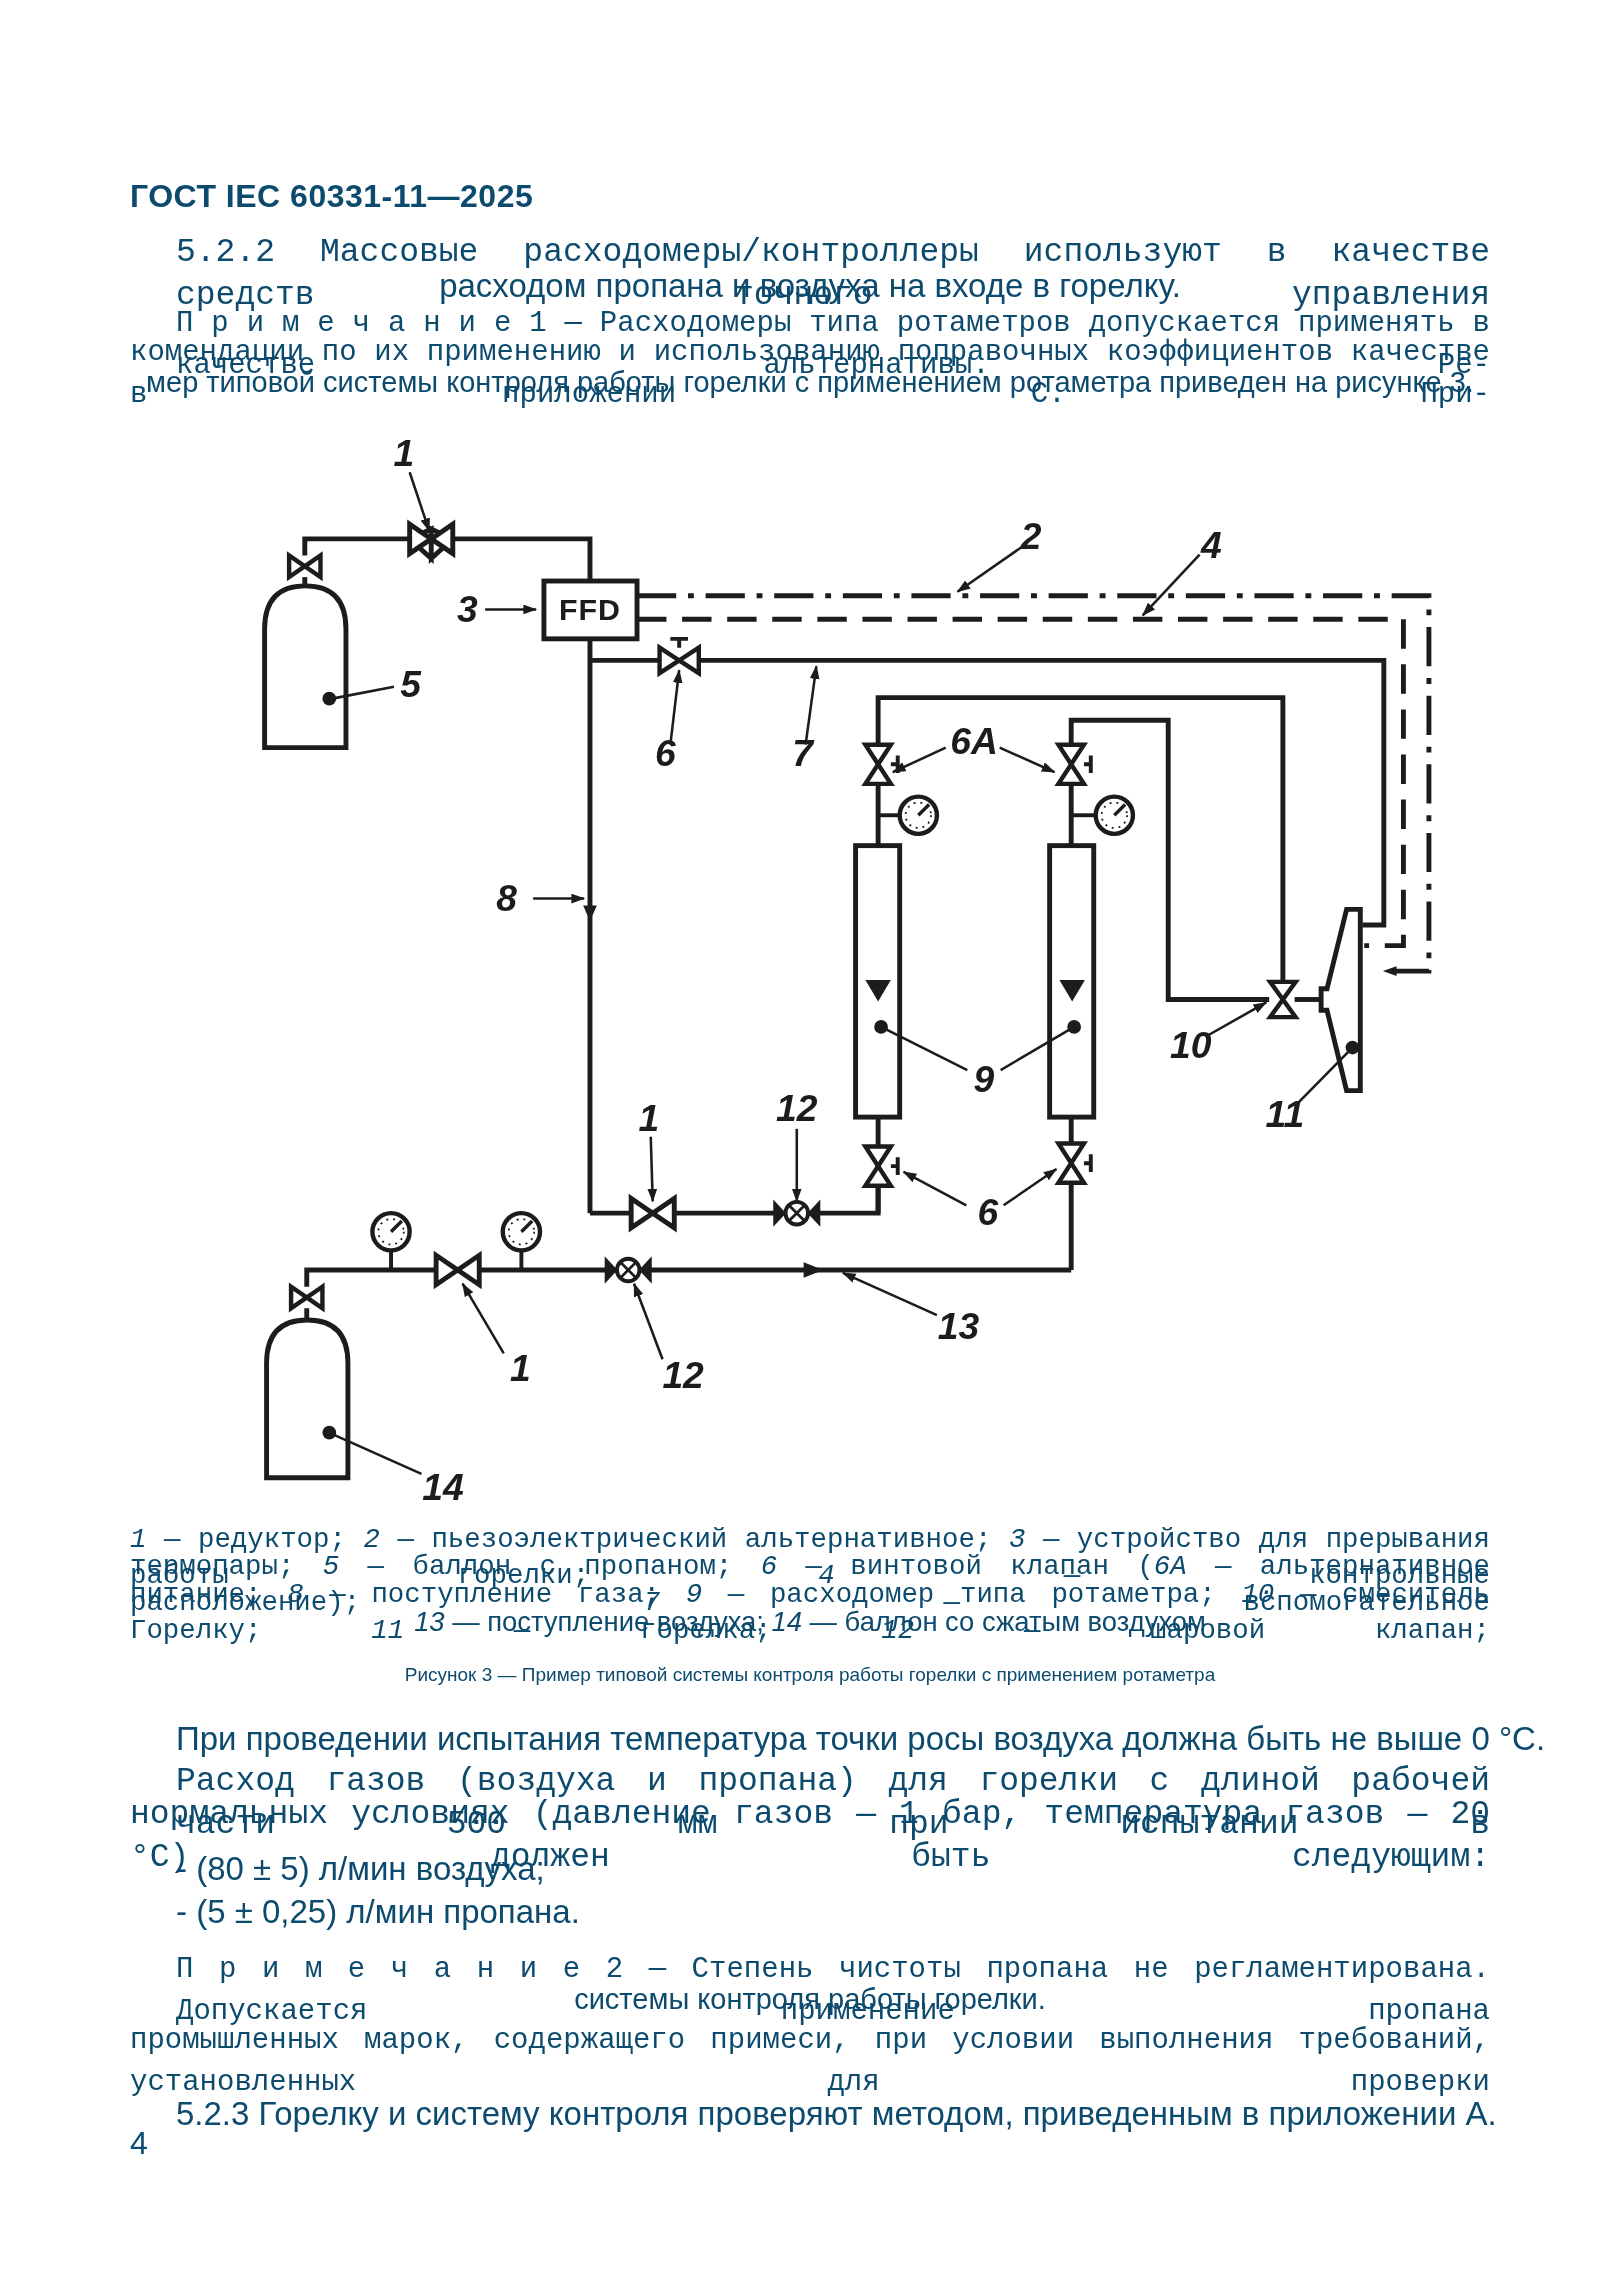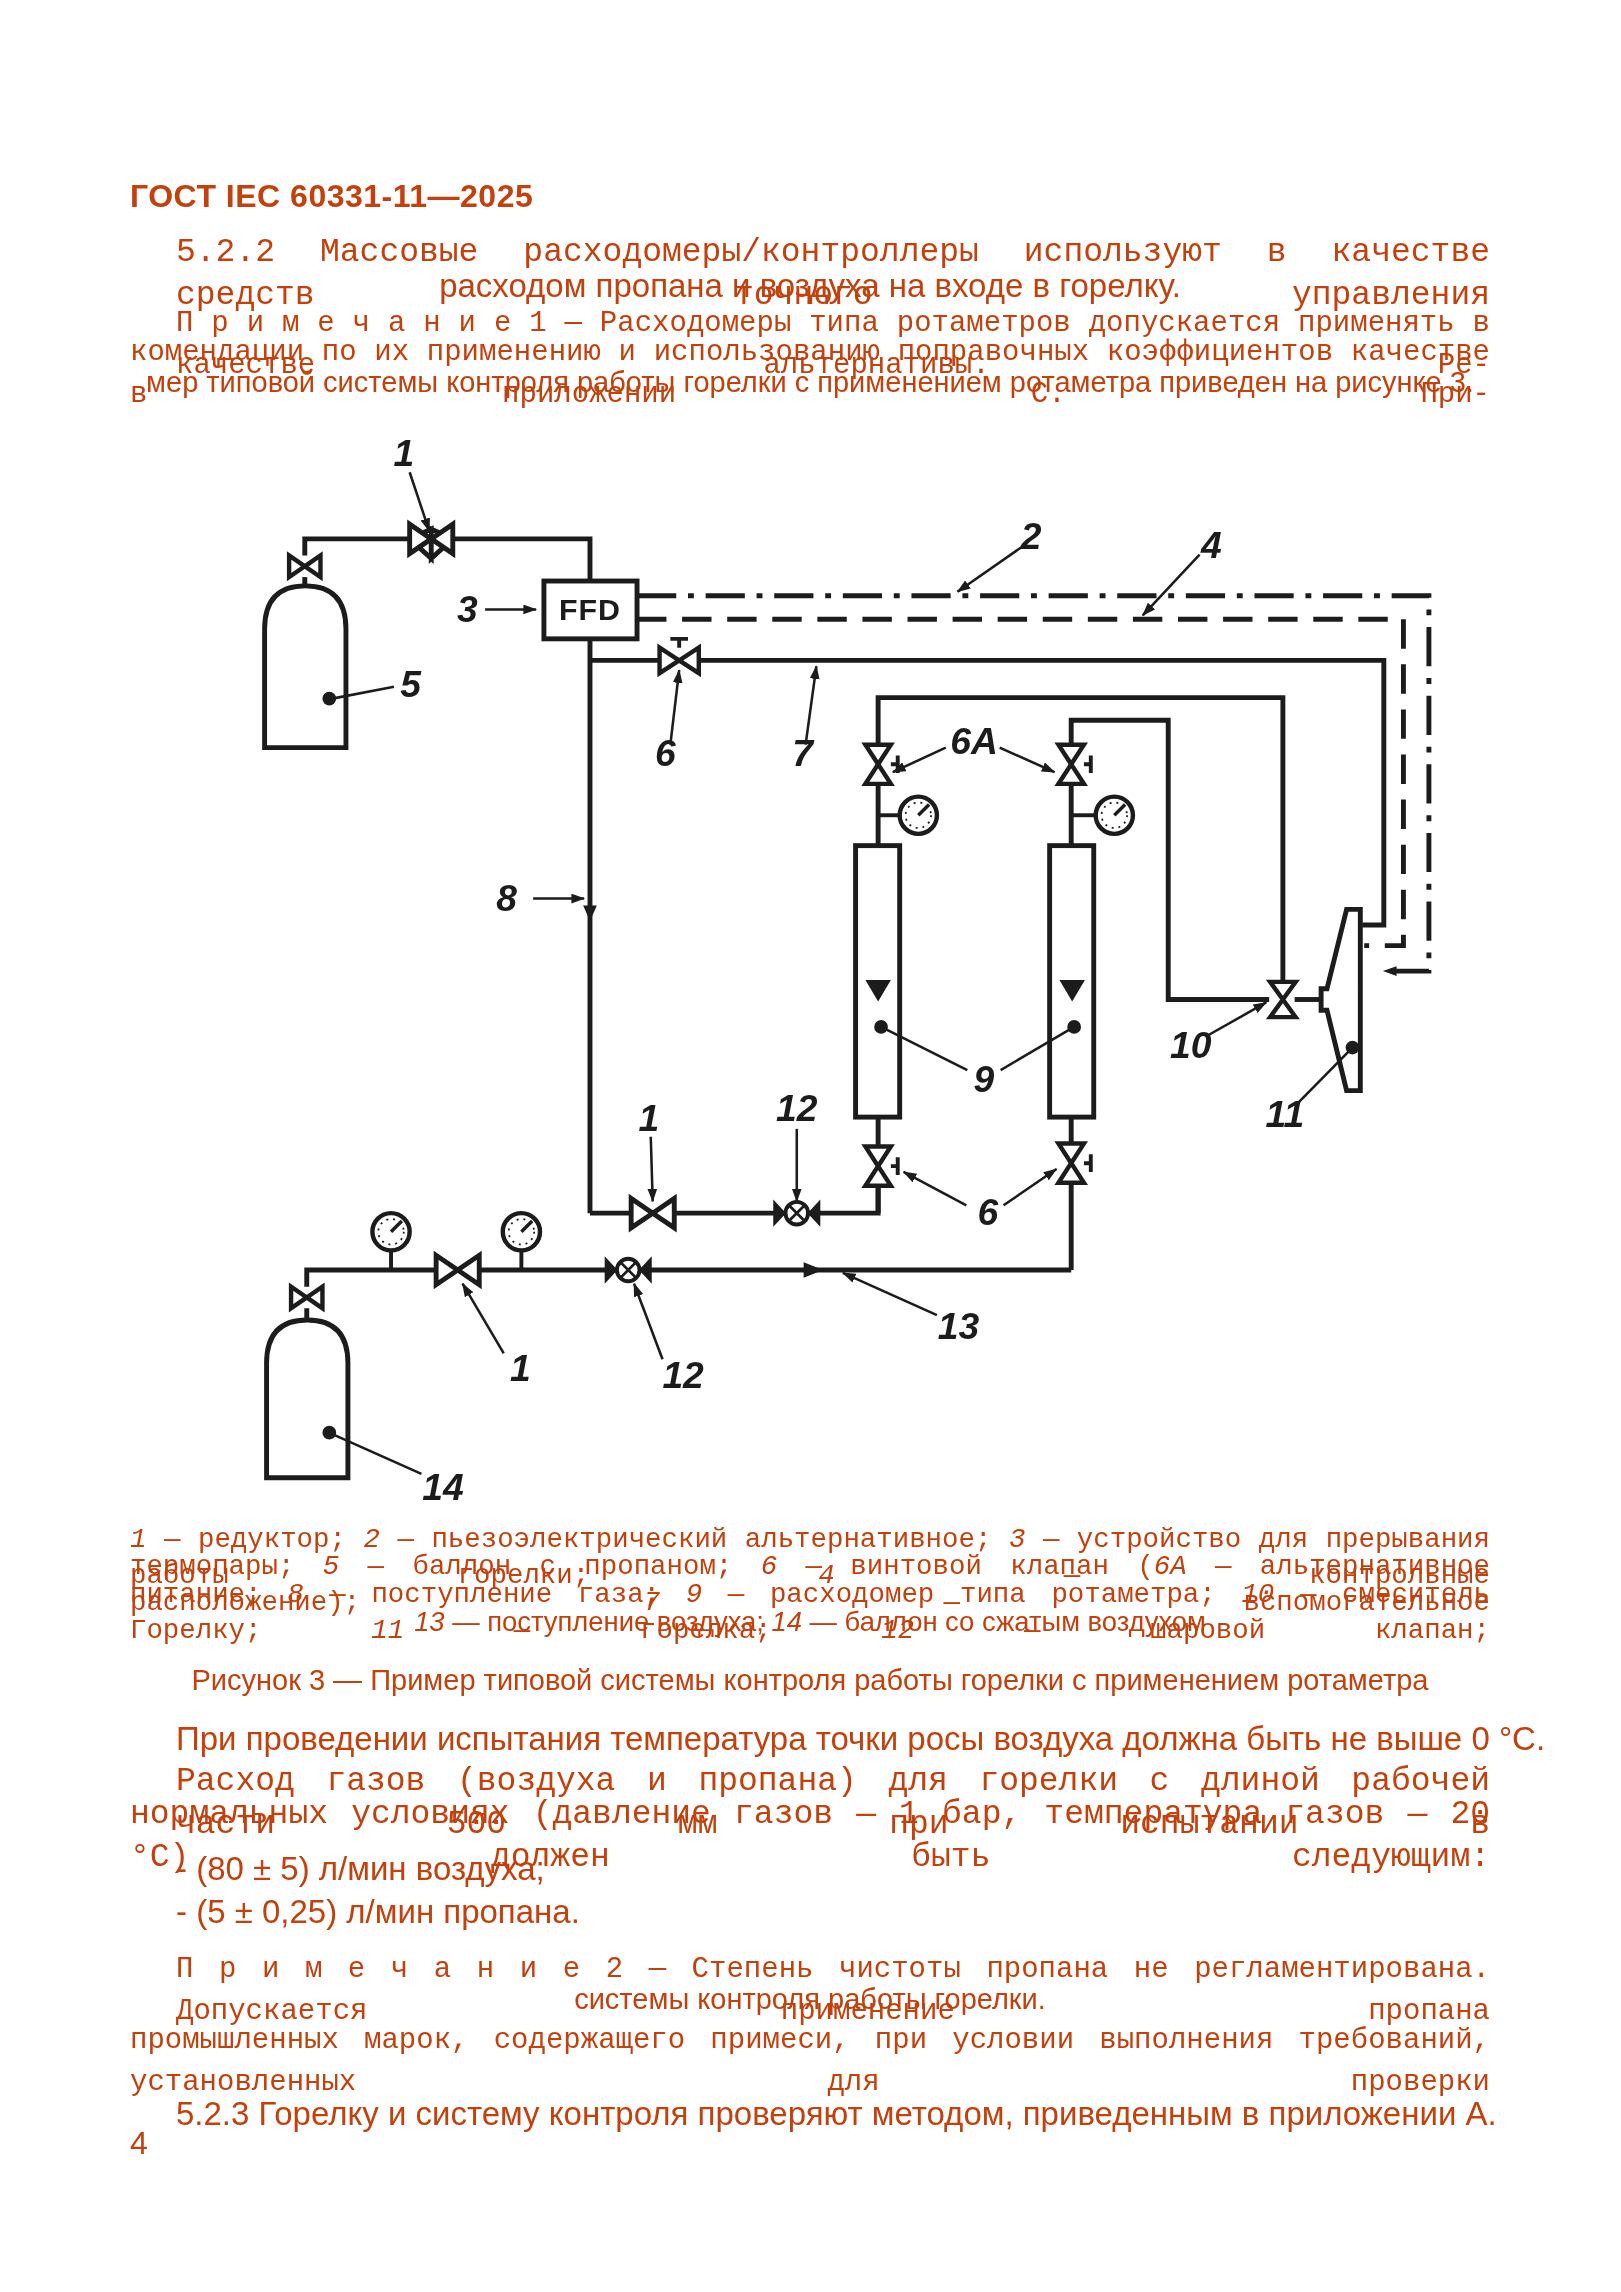--- a/index.html
+++ b/index.html
@@ -1,31 +1,31 @@
 <!DOCTYPE html>
 <html><head>
 <meta charset="utf-8">
 <style>
   html,body{margin:0;padding:0;background:#888;}
   .page{width:1621px;height:2293px;background:#ffffff;position:relative;
-        font-family:"Liberation Sans",sans-serif;color:#c2410c;overflow:hidden;}
+        font-family:"Liberation Sans",sans-serif;color:#0c4a6e;overflow:hidden;}
   .abs{position:absolute;}
   .hdr{left:130px;top:178px;width:1360px;font-size:32px;font-weight:bold;letter-spacing:0.5px;}
   .blk{left:130px;width:1360px;}
   .body-size{font-size:33px;line-height:43px;}
   .note-size{font-size:29px;line-height:42px;}
   .leg-size{font-size:27.4px;line-height:36px;}
   .line{white-space:nowrap;}
   .line.j{text-align:justify;text-align-last:justify;white-space:normal;height:1em;overflow:visible;font-family:Liberation Mono, monospace;}
   .line.l{text-align:center;}
   .line.c{text-align:center;white-space:normal;}
   .line.ind{padding-left:46px;}
   .it{font-style:italic;}
   .single{white-space:nowrap;}
-  .cap{left:130px;width:1360px;font-size:29px;text-align:center;}
+  .cap{left:130px;width:1360px;font-size:19px;text-align:center;}
   .pnum{left:130px;top:2125px;font-size:32px;}
   svg text{font-family:"Liberation Sans",sans-serif;}
   .diaglbl{font-size:38px;font-style:italic;font-weight:bold;fill:#1c1c1c;}
   .ffdlbl{font-size:31px;font-weight:600;letter-spacing:1px;fill:#1c1c1c;}
 </style>
 </head>
 <body>
 
 <div class="page">
 

